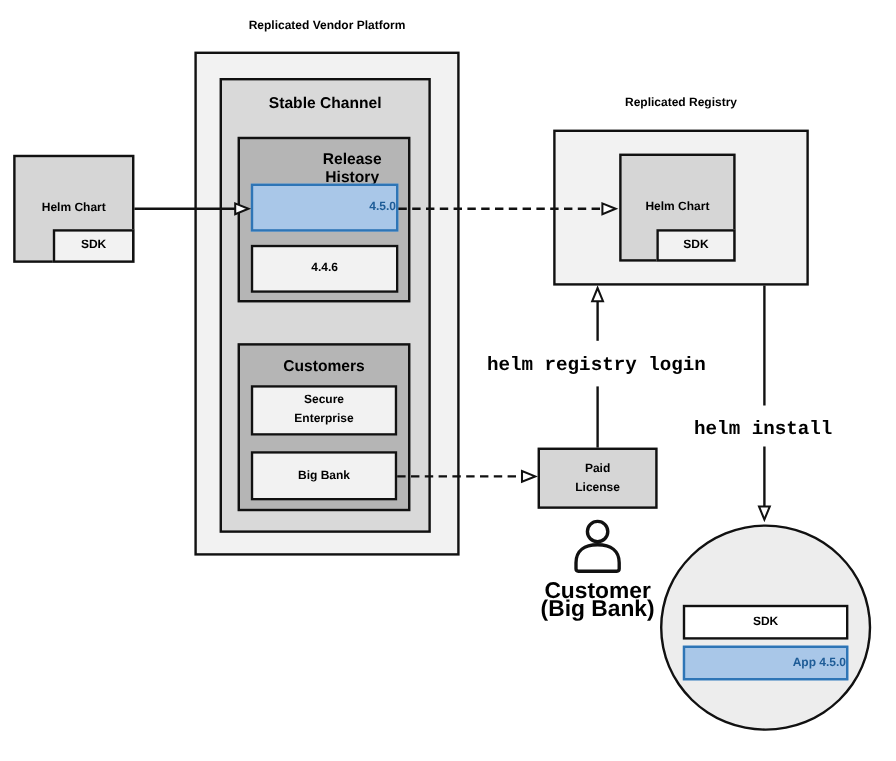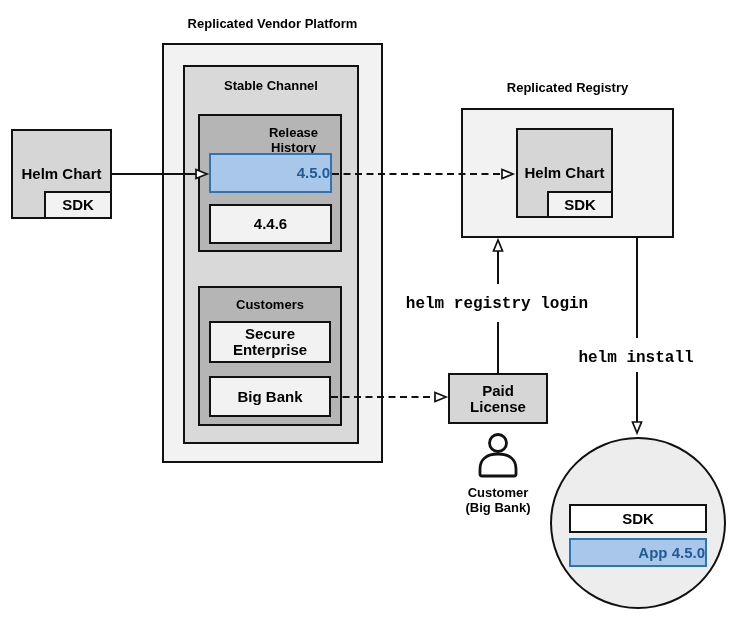--- a/index.html
+++ b/index.html
@@ -8,32 +8,32 @@
     font-family:"Liberation Sans",sans-serif;color:#000;overflow:hidden;
   }
   .box{position:absolute;box-sizing:border-box;border:2px solid #111;z-index:10;}
   .fill-lightest{background:#f2f2f2;}
   .fill-light{background:#d9d9d9;padding-left:12px;}
   .fill-mid{background:#b5b5b5;}
   .fill-gray{background:#d6d6d6;}
   .fill-white{background:#ffffff;}
   .fill-blue{background:#a9c7e8;border-color:#2e75b6;}
   .center-label{display:flex;align-items:center;justify-content:center;text-align:center;
-    font-weight:bold;font-size:15px;line-height:16px;}
+    font-weight:bold;font-size:10px;line-height:16px;}
   .top-title{position:absolute;left:0;right:0;text-align:center;font-weight:bold;font-size:13px;}
-  .outer-title{position:absolute;text-align:center;font-weight:bold;font-size:13px;z-index:10;}
+  .outer-title{position:absolute;text-align:center;font-weight:bold;font-size:10px;z-index:10;}
   .blue-text{color:#1e5c97;justify-content:flex-end;}
   .cmd{
     position:absolute;transform:translate(-50%,-50%);background:#fff;padding:1px 4px;
     font-family:"Liberation Mono","DejaVu Sans Mono",monospace;font-weight:bold;
     font-size:16px;white-space:nowrap;z-index:30;text-align:center;
   }
   .caption{
     position:absolute;transform:translateX(-50%);text-align:center;font-weight:bold;
-    font-size:13px;line-height:15px;z-index:10;white-space:nowrap;
+    font-size:19px;line-height:15px;z-index:10;white-space:nowrap;
   }
   #arrow-layer{position:absolute;left:0;top:0;width:747px;height:634px;z-index:20;pointer-events:none;}
   .wrap-narrow{display:inline-block;max-width:82px;}
   .wrap-narrower{display:inline-block;max-width:60px;}
 </style>
 </head>
 <body>
 
 <div id="canvas">
 

